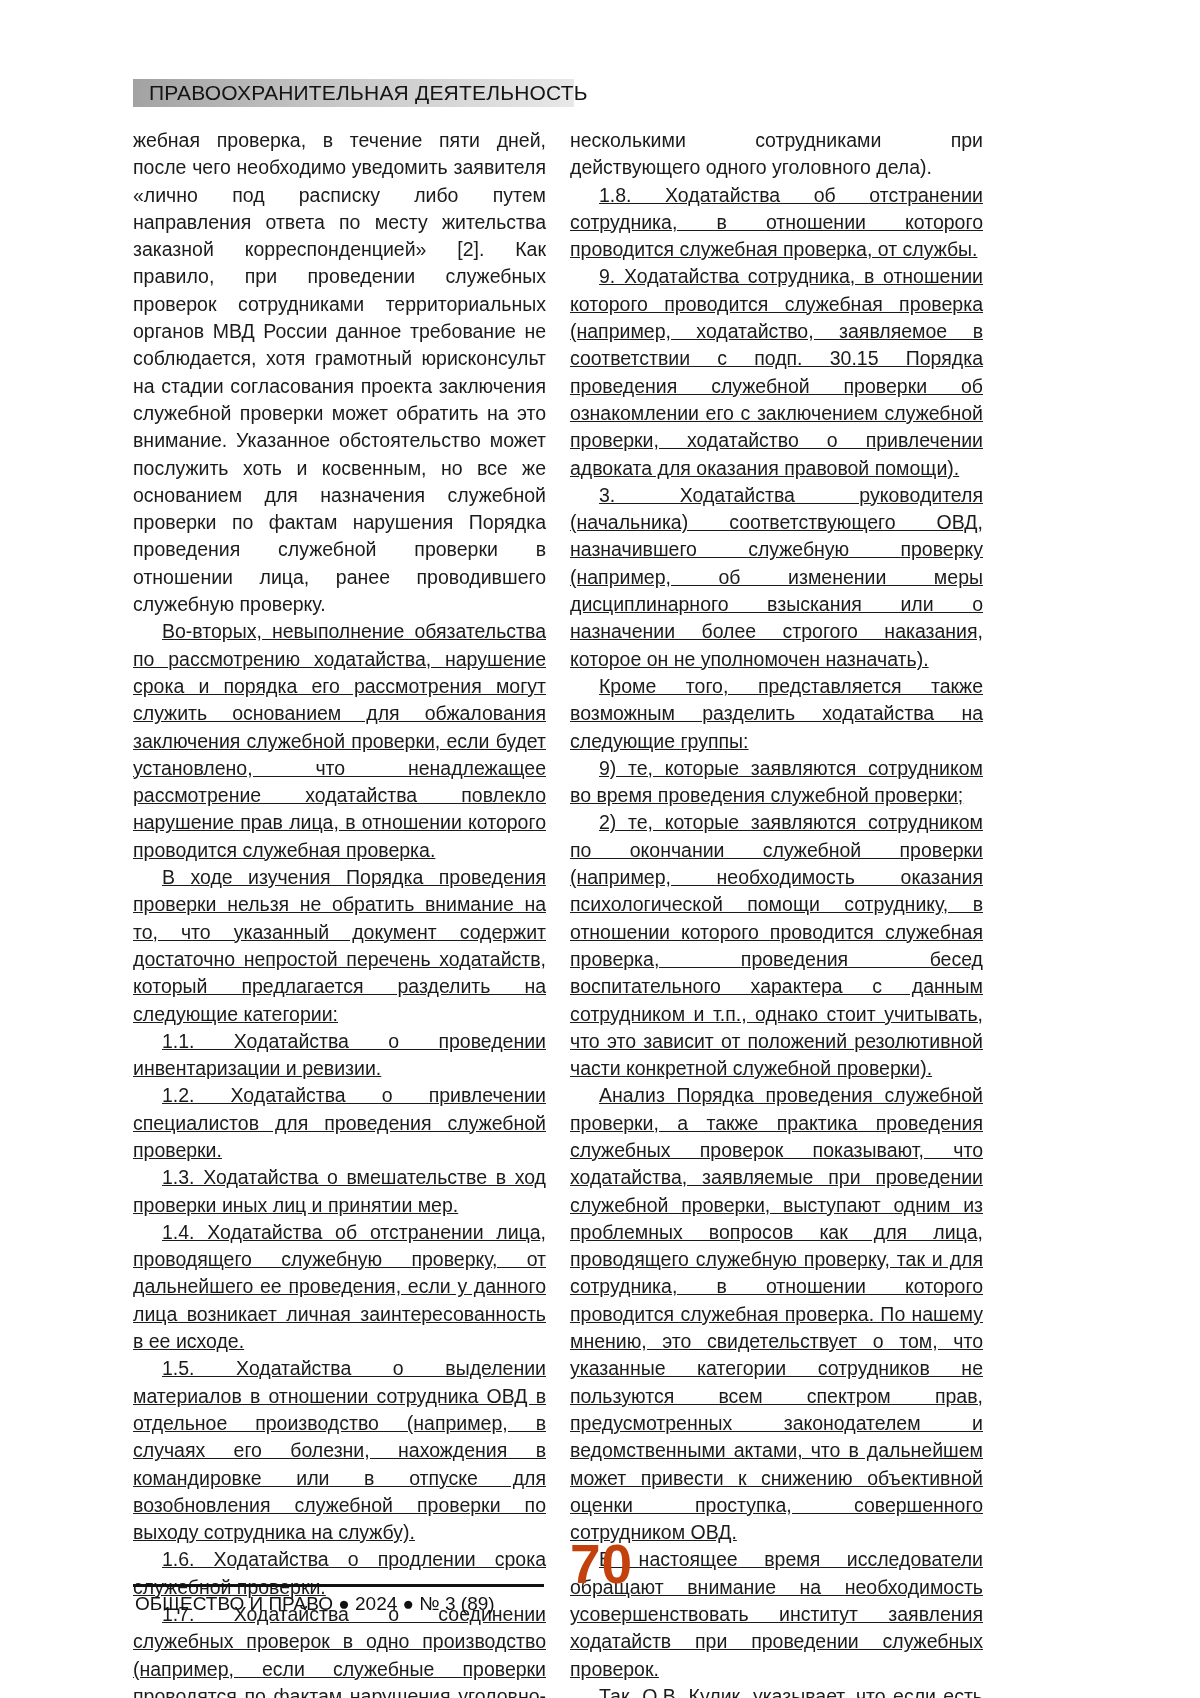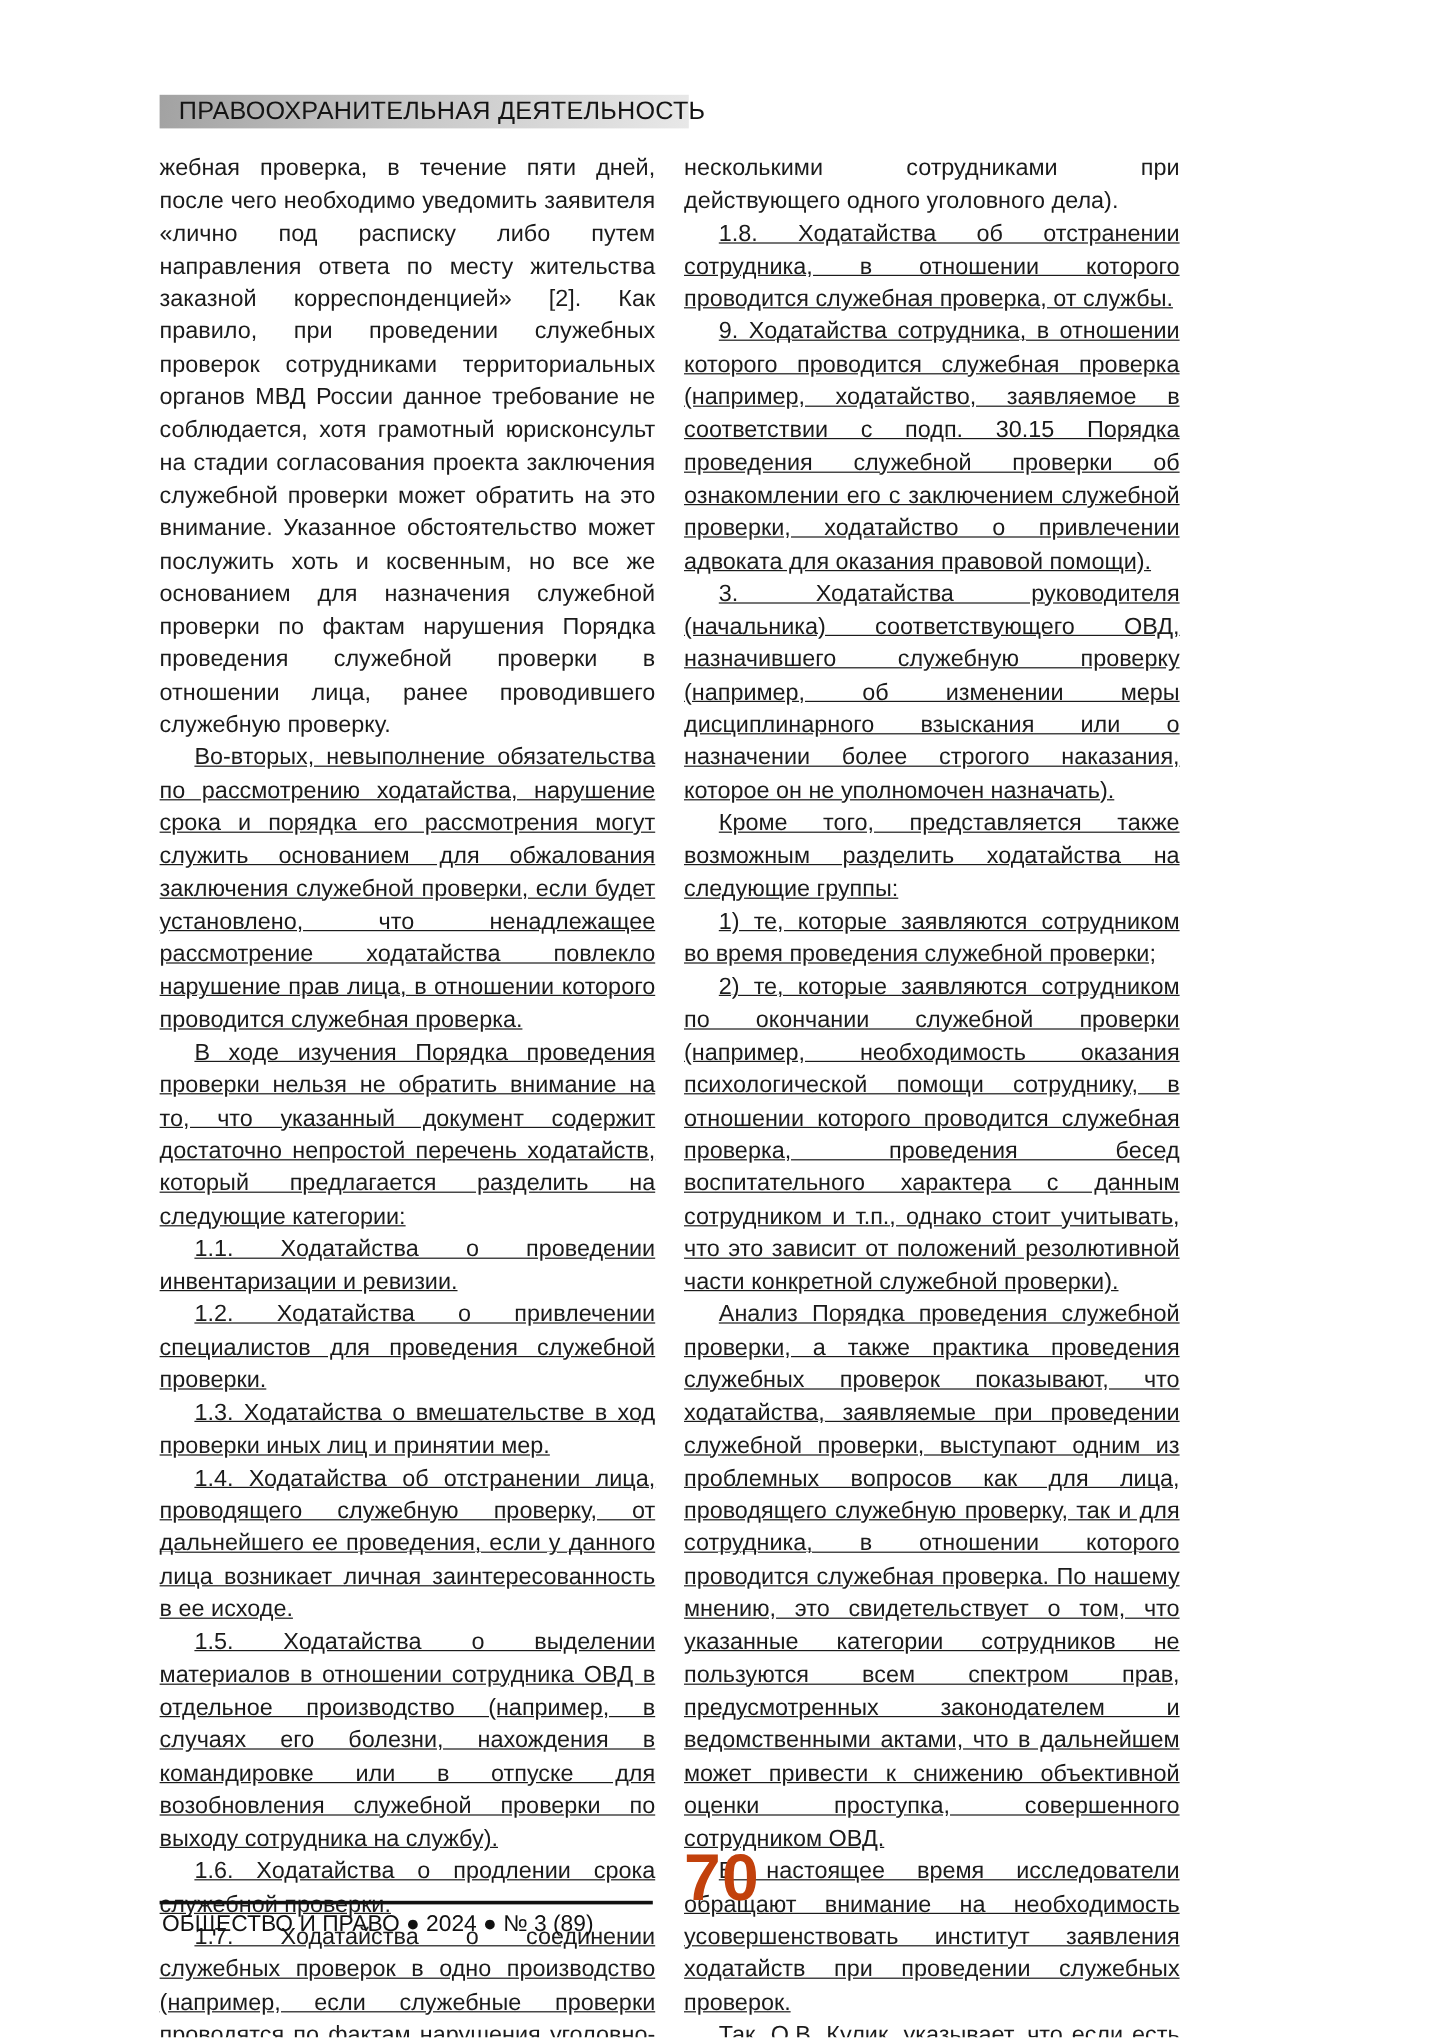--- a/index.html
+++ b/index.html
@@ -91,21 +91,21 @@
       <p class="para indent">1.6. Ходатайства о продлении срока служебной проверки.</p>
       <p class="para indent">1.7. Ходатайства о соединении служебных проверок в одно производство (например, если служебные проверки проводятся по фактам нарушения уголовно-процессуального законодательства Российской Федерации, допущенного</p>
     </div>
 
   <div class="col col-right">
       <p class="para">несколькими сотрудниками при действующего одного уголовного дела).</p>
       <p class="para indent">1.8. Ходатайства об отстранении сотрудника, в отношении которого проводится служебная проверка, от службы.</p>
       <p class="para indent">9. Ходатайства сотрудника, в отношении которого проводится служебная проверка (например, ходатайство, заявляемое в соответствии с подп. 30.15 Порядка проведения служебной проверки об ознакомлении его с заключением служебной проверки, ходатайство о привлечении адвоката для оказания правовой помощи).</p>
       <p class="para indent">3. Ходатайства руководителя (начальника) соответствующего ОВД, назначившего служебную проверку (например, об изменении меры дисциплинарного взыскания или о назначении более строгого наказания, которое он не уполномочен назначать).</p>
       <p class="para indent">Кроме того, представляется также возможным разделить ходатайства на следующие группы:</p>
-      <p class="para indent">1) те, которые заявляются сотрудником во время проведения служебной проверки;</p>
+      <p class="para indent">9) те, которые заявляются сотрудником во время проведения служебной проверки;</p>
       <p class="para indent">2) те, которые заявляются сотрудником по окончании служебной проверки (например, необходимость оказания психологической помощи сотруднику, в отношении которого проводится служебная проверка, проведения бесед воспитательного характера с данным сотрудником и т.п., однако стоит учитывать, что это зависит от положений резолютивной части конкретной служебной проверки).</p>
       <p class="para indent">Анализ Порядка проведения служебной проверки, а также практика проведения служебных проверок показывают, что ходатайства, заявляемые при проведении служебной проверки, выступают одним из проблемных вопросов как для лица, проводящего служебную проверку, так и для сотрудника, в отношении которого проводится служебная проверка. По нашему мнению, это свидетельствует о том, что указанные категории сотрудников не пользуются всем спектром прав, предусмотренных законодателем и ведомственными актами, что в дальнейшем может привести к снижению объективной оценки проступка, совершенного сотрудником ОВД.</p>
       <p class="para indent">В настоящее время исследователи обращают внимание на необходимость усовершенствовать институт заявления ходатайств при проведении служебных проверок.</p>
       <p class="para indent">Так, О.В. Кулик, указывает, что если есть необходимость наложить взыскание на сотрудника, допустившего нарушение действующего</p>
     </div>
 
   <div class="page-number">70</div>
 
   <div class="footer-rule"></div>
 

